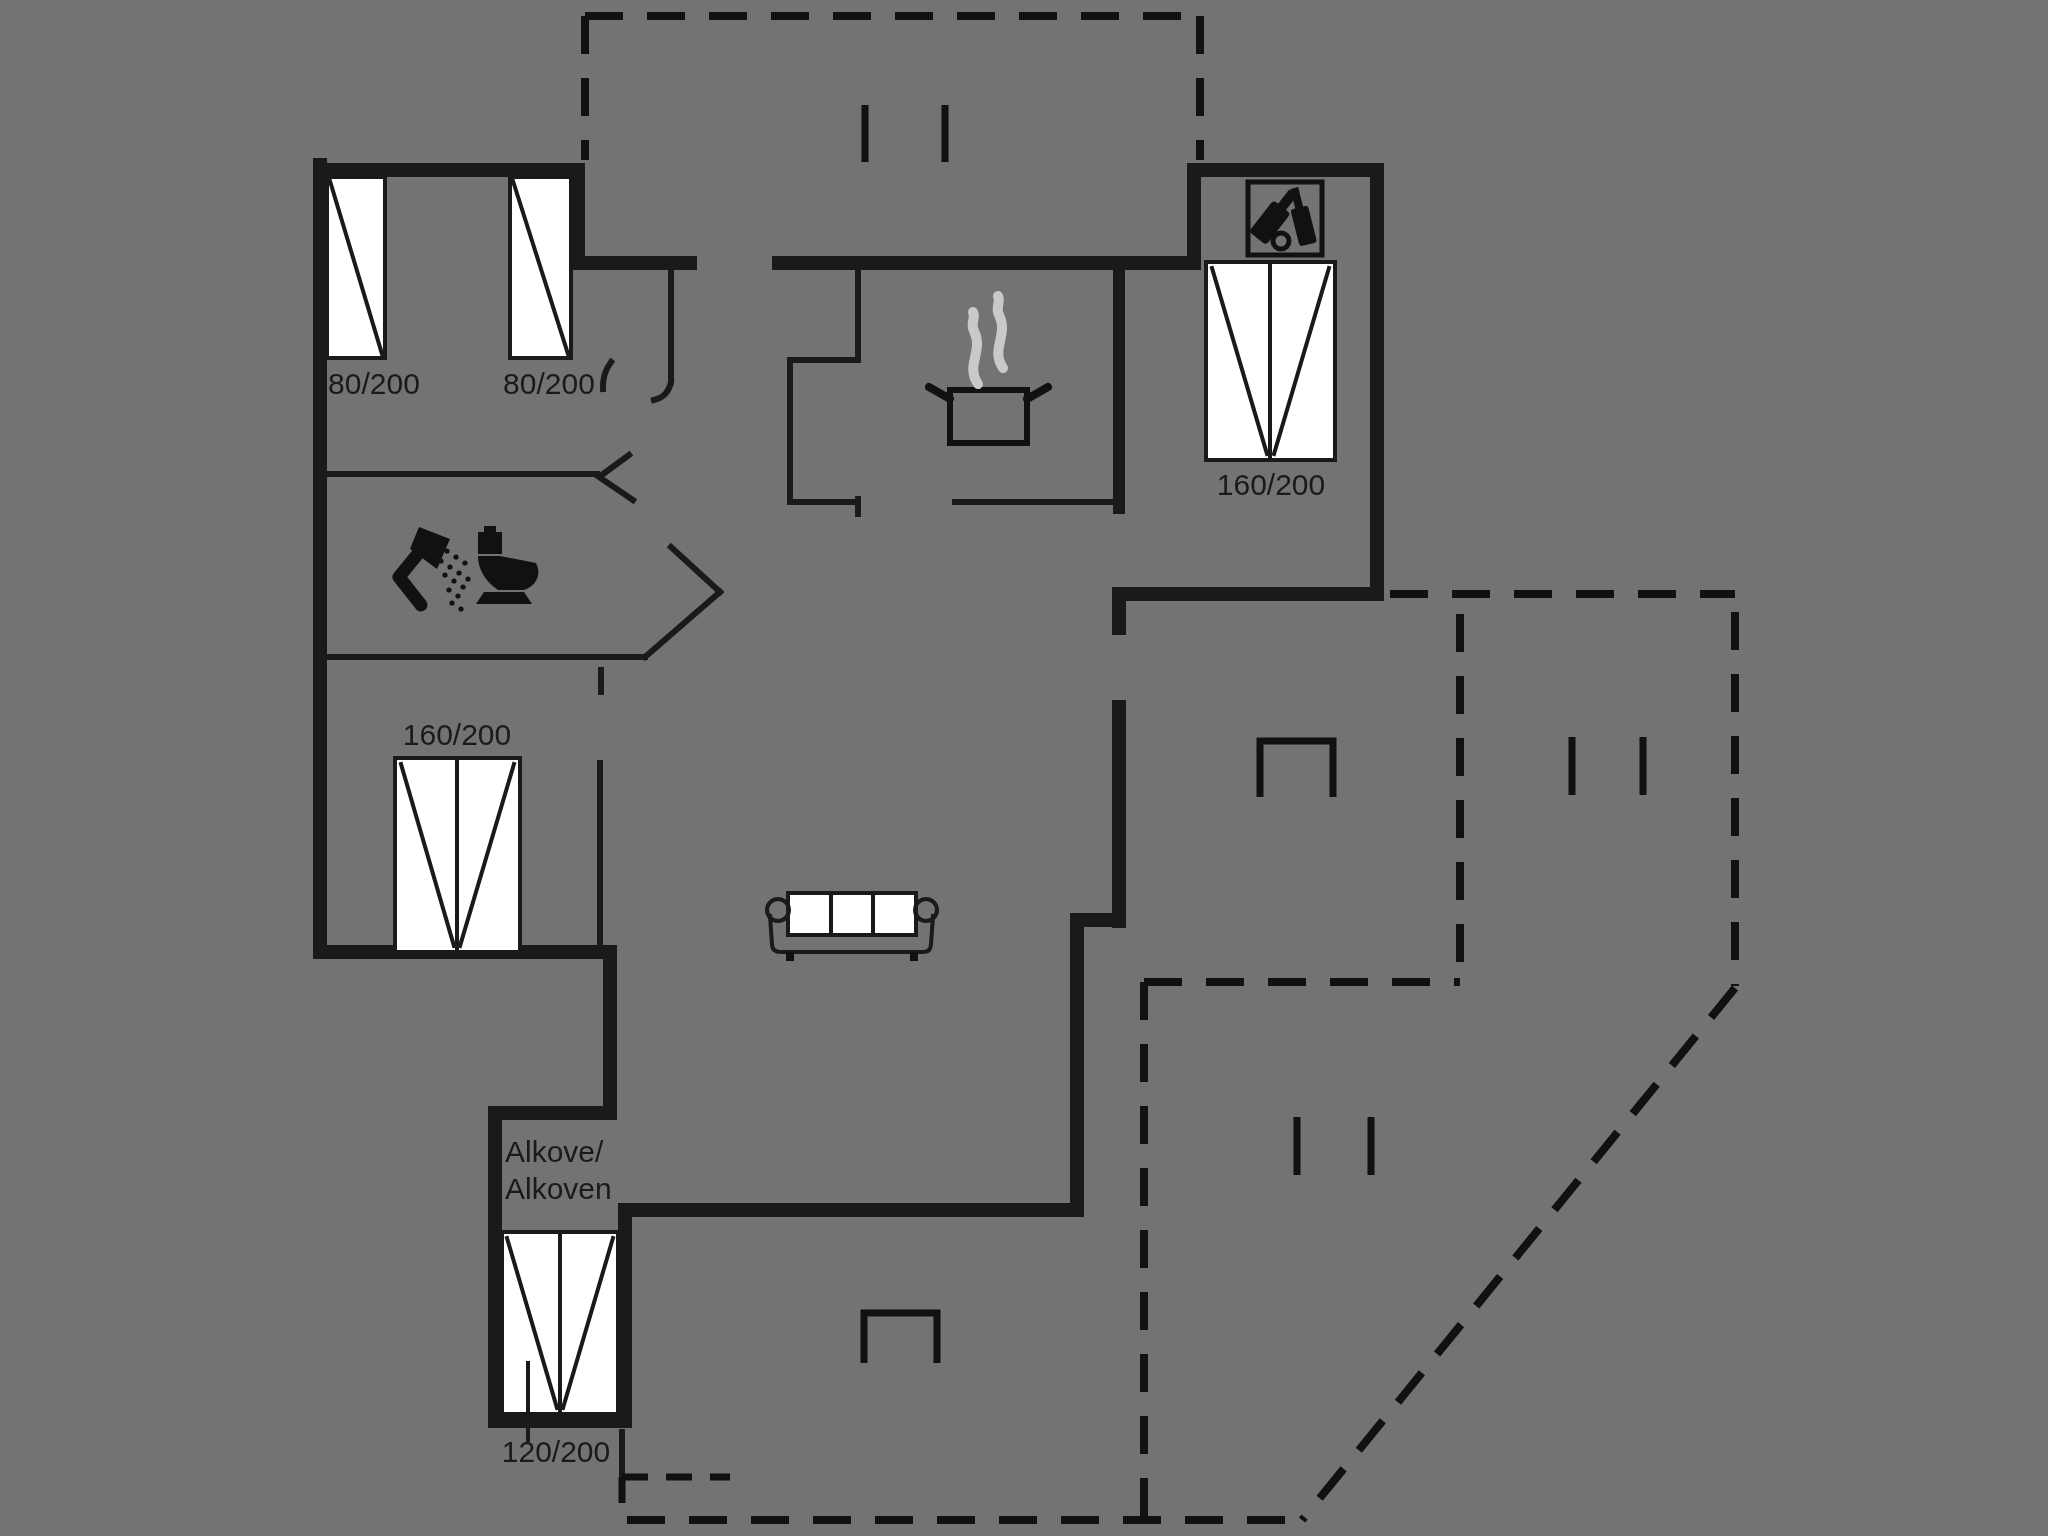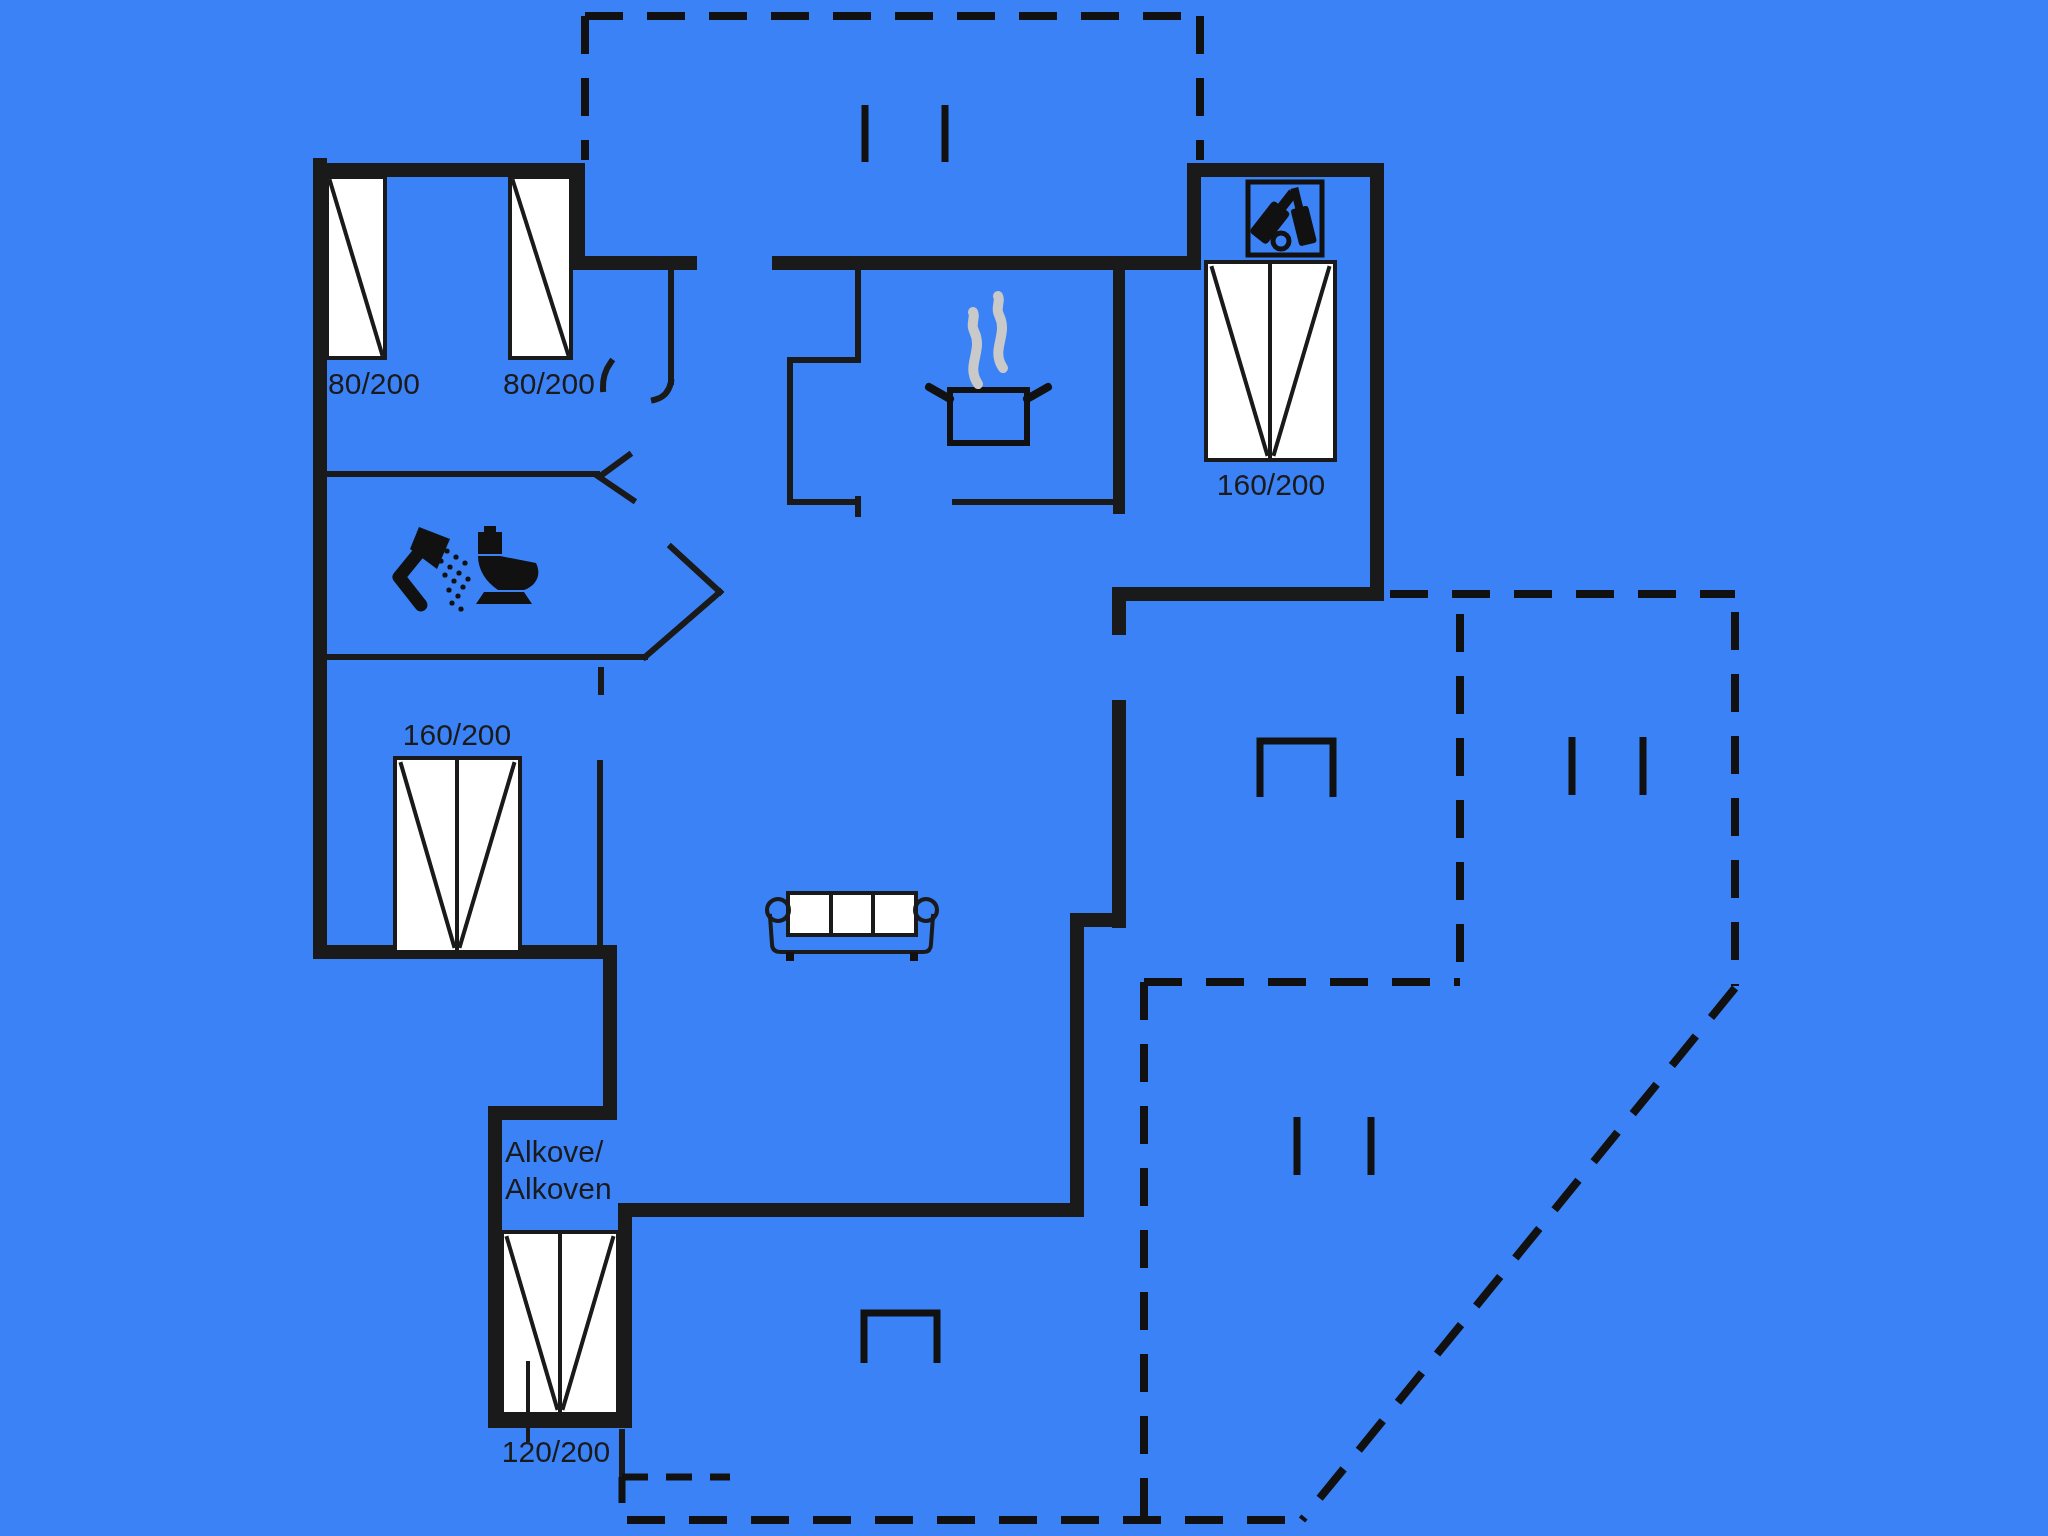--- a/index.html
+++ b/index.html
@@ -1,16 +1,16 @@
 <!DOCTYPE html>
 <html><head>
 <meta charset="utf-8">
 <style>
   html,body{margin:0;padding:0;background:#ffffff;}
-  .stage{width:2048px;height:1536px;background:#3b82f6;position:relative;overflow:hidden;}
+  .stage{width:2048px;height:1536px;background:#737373;position:relative;overflow:hidden;}
   svg{display:block;}
   .wall{fill:#1a1a1a;stroke:none;}
   .thin{stroke:#1a1a1a;stroke-width:6;fill:none;stroke-linecap:square;}
   .thin4{stroke:#1a1a1a;stroke-width:4;fill:none;stroke-linecap:square;}
   .bedbox{stroke:#1a1a1a;stroke-width:4;fill:#ffffff;}
   .bedline{stroke:#1a1a1a;stroke-width:4;fill:none;stroke-linecap:square;}
   .dash{stroke:#111111;stroke-width:8;fill:none;stroke-dasharray:38 24;}
   .dashshort{stroke:#111111;stroke-width:7;fill:none;stroke-dasharray:26 18;}
   .tick{stroke:#111111;stroke-width:7;fill:none;stroke-linecap:butt;}
   .icon-black{fill:#111111;stroke:none;}

